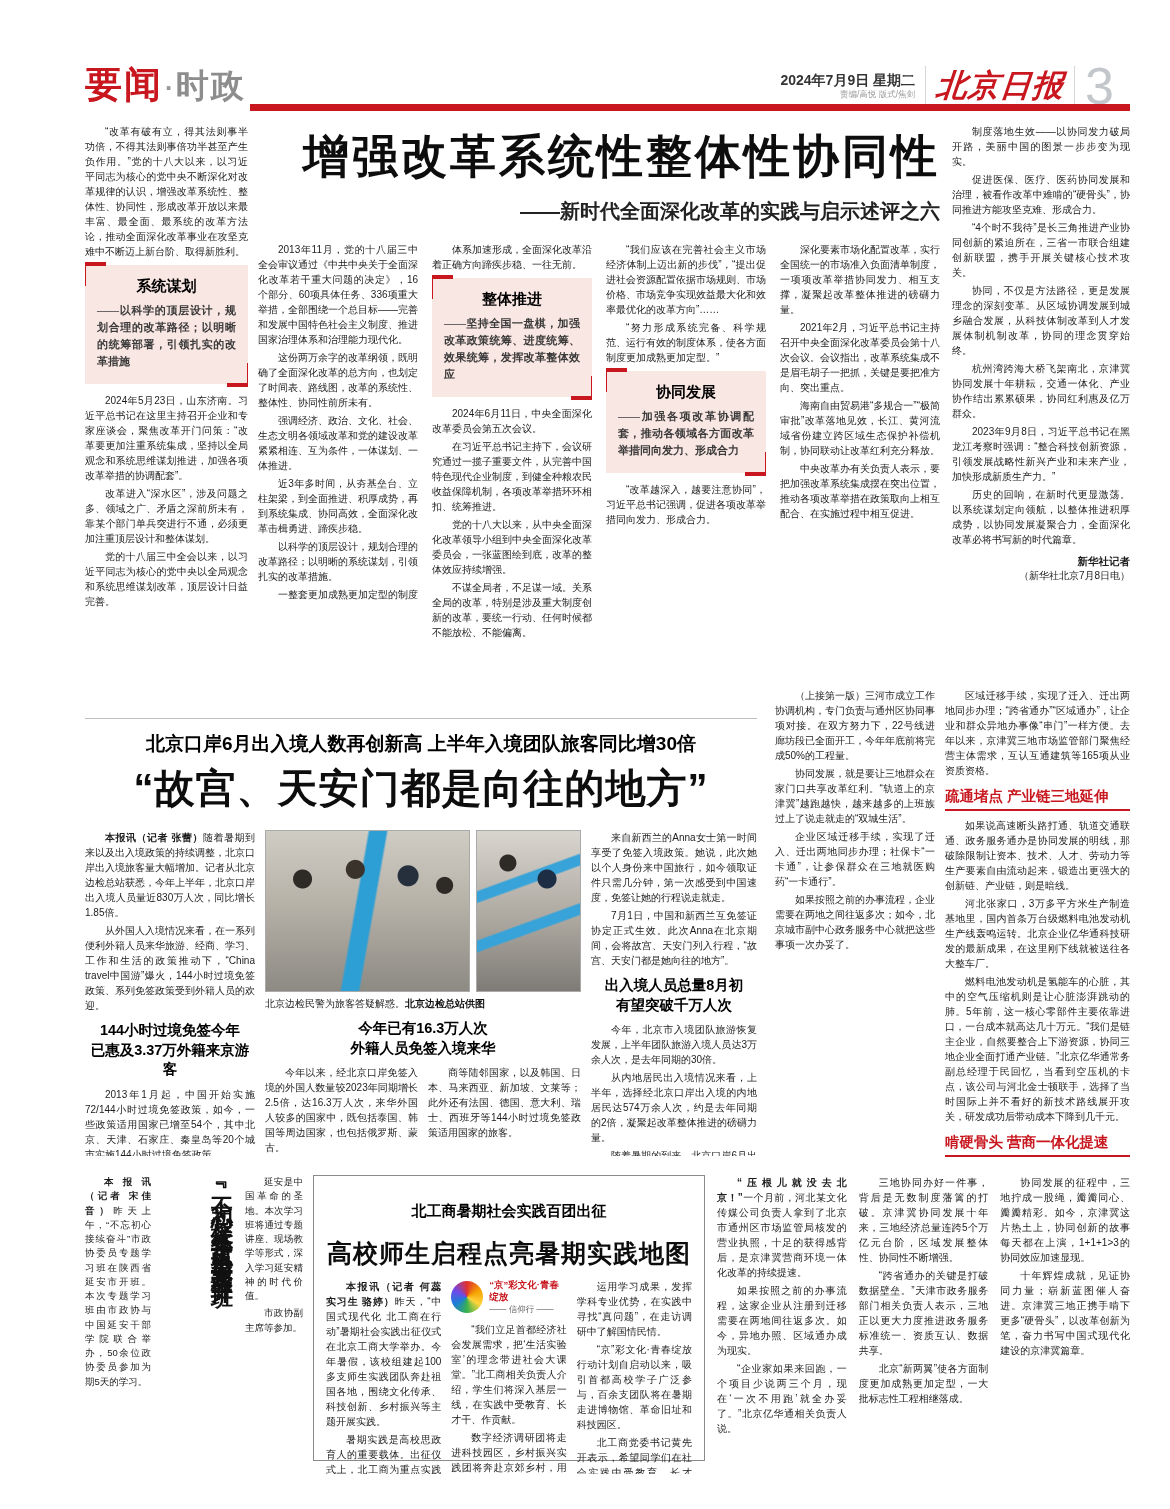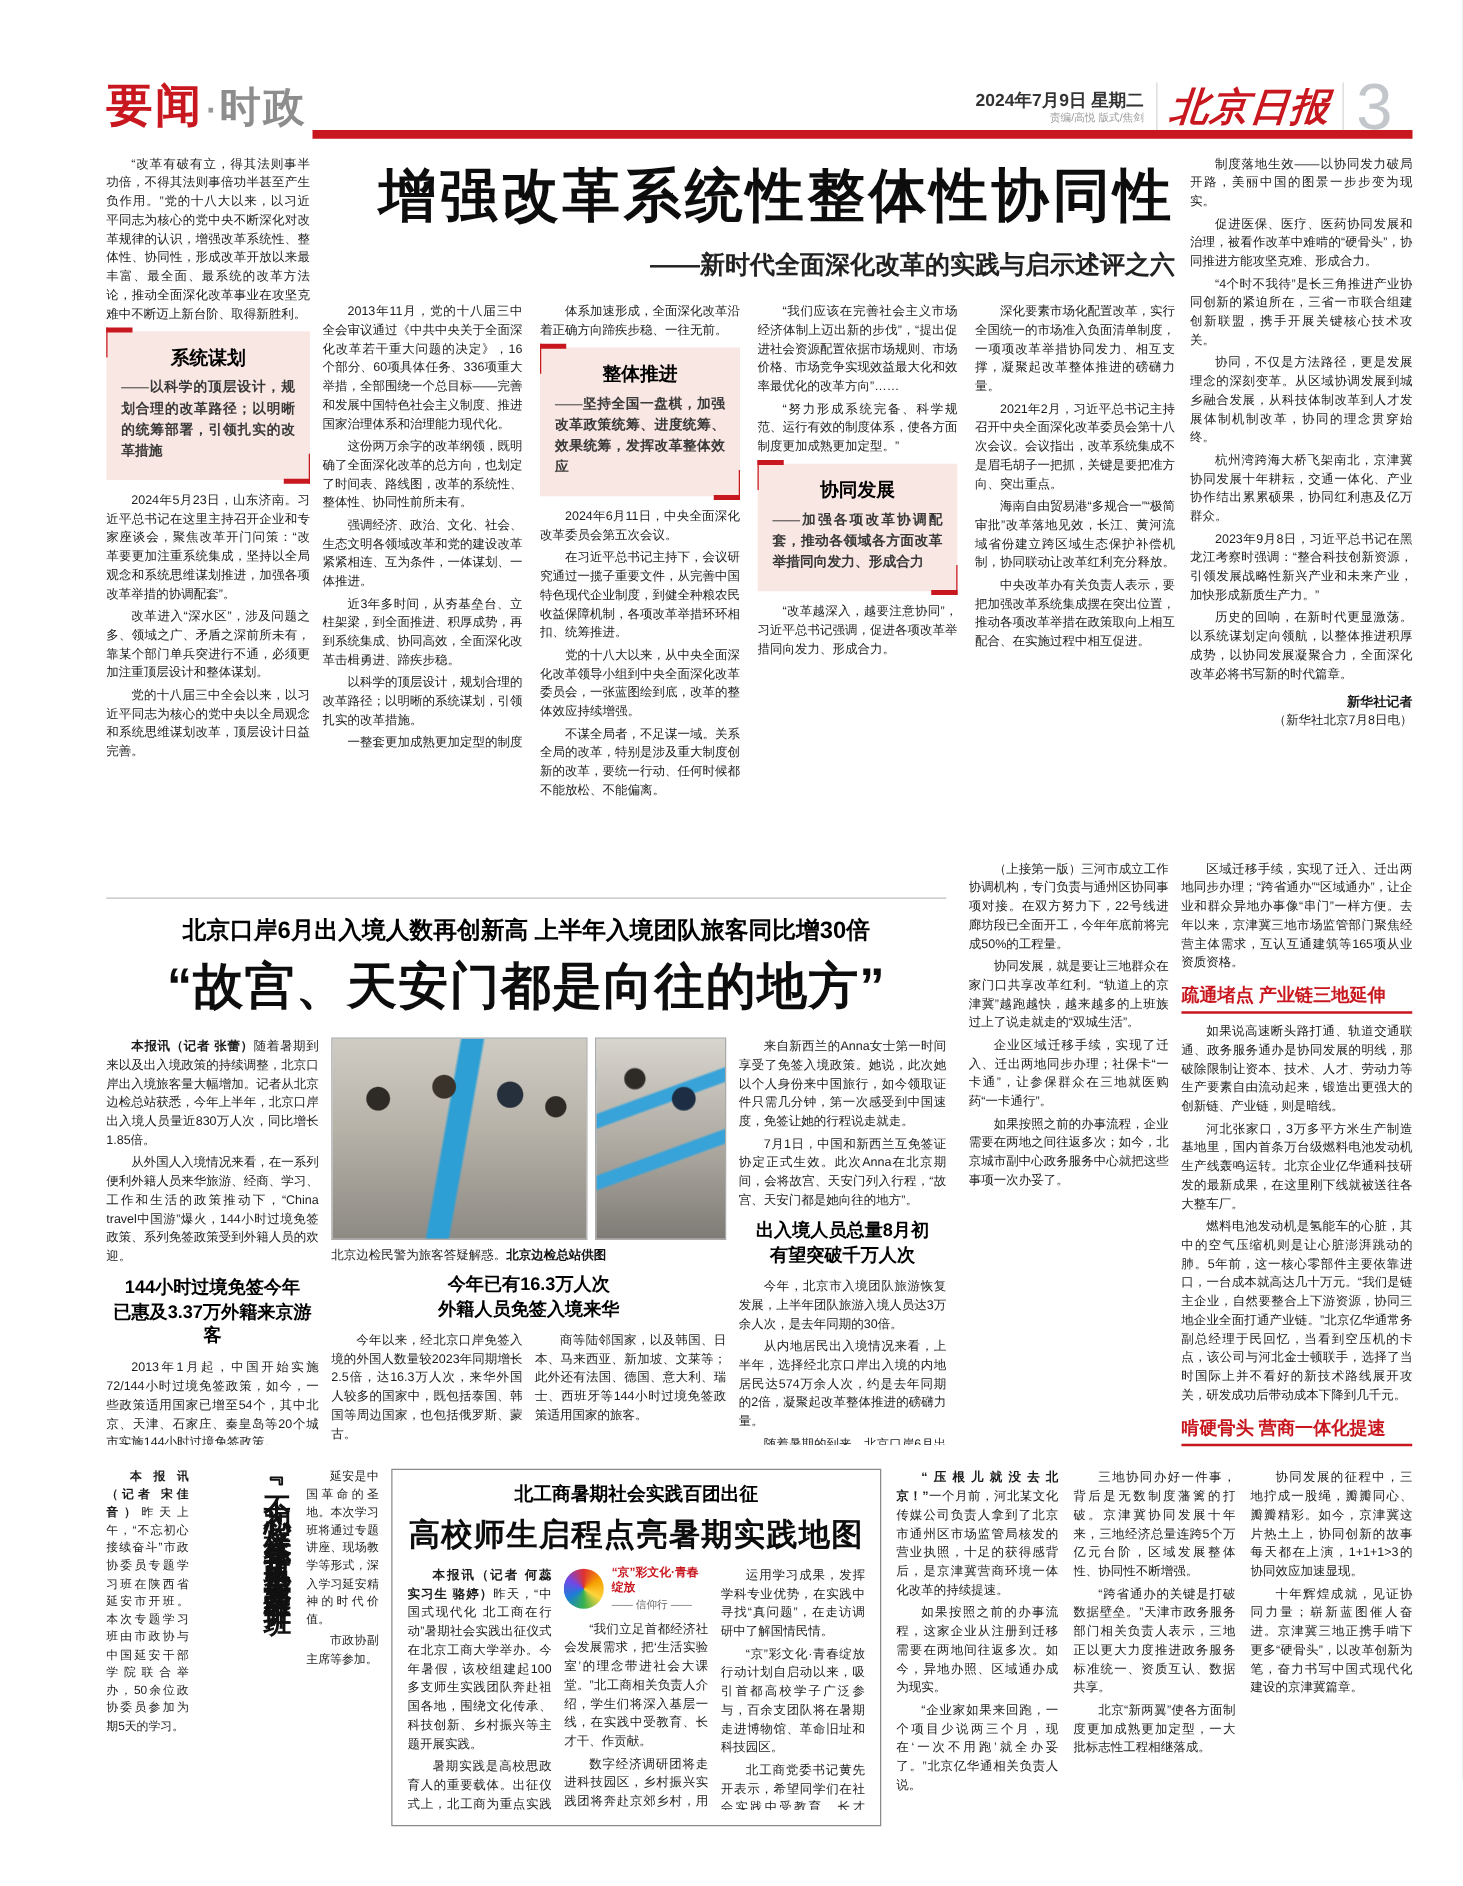--- a/index.html
+++ b/index.html
@@ -83,21 +83,21 @@
   
   .band-bot{position:absolute;left:85px;top:1175px;width:1045px;height:288px;}
   .cppcc{position:absolute;left:0;top:0;width:220px;height:288px;display:flex;gap:5px;}
   .cp-colA{width:66px;height:288px;}
   .cp-colA .para,.cp-colB .para{font-size:9.5px;}
   .vtitle{width:84px;height:288px;writing-mode:vertical-rl;font-size:22px;font-weight:900;
           line-height:1.6;letter-spacing:4px;color:#111;text-align:left;}
   .cp-colB{width:58px;height:288px;}
   .campus{position:absolute;left:228px;top:0;width:392px;height:286px;border:1px solid #8a8a8a;
           box-sizing:border-box;padding:10px 12px;}
-  .camp-kicker{font-size:15px;font-weight:bold;text-align:center;margin:0;color:#000;}
+  .camp-kicker{font-size:15px;font-weight:bold;text-align:center;margin:16px;color:#000;}
   .camp-head{font-size:25px;font-weight:900;text-align:center;margin:6px 0 9px;color:#0d0d0d;letter-spacing:1px;}
   .camp-cols{display:flex;gap:10px;height:195px;}
   .camp-cols .tcol{flex:1;}
   .logo{display:flex;align-items:center;gap:6px;margin-bottom:6px;}
   .logo-circle{width:32px;height:32px;border-radius:50%;flex:none;
                background:conic-gradient(#e03131,#f59f00,#ffd43b,#37b24d,#1c7ed6,#7048e8,#e03131);}
   .logo-txt1{font-size:9.5px;font-weight:bold;color:#c8171e;line-height:1.3;}
   .logo-txt2{font-size:8.5px;color:#666;}
   .brights{position:absolute;left:632px;top:0;width:413px;height:288px;display:flex;gap:12px;}
   .brights .tcol{flex:1;height:288px;}

